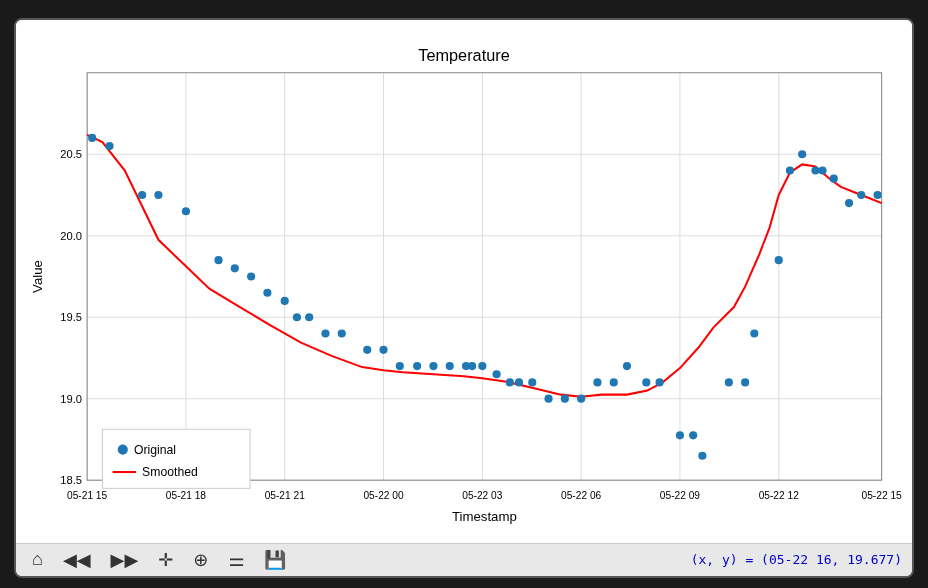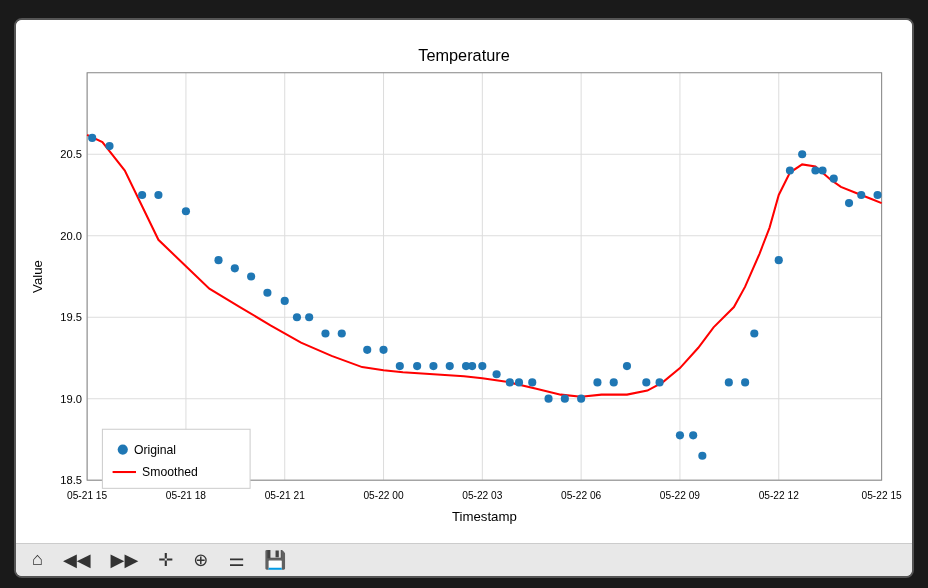--- a/index.html
+++ b/index.html
@@ -271,14 +271,15 @@
   <div class="toolbar">
     <div class="toolbar-left">
       <button class="toolbar-btn" title="Home">⌂</button>
       <button class="toolbar-btn" title="Back">◀◀</button>
       <button class="toolbar-btn" title="Forward">▶▶</button>
       <button class="toolbar-btn" title="Pan">✛</button>
       <button class="toolbar-btn" title="Zoom">⊕</button>
       <button class="toolbar-btn" title="Configure subplots">⚌</button>
       <button class="toolbar-btn" title="Save">💾</button>
     </div>
+    <div class="toolbar-coords">(x, y) = (05-22 16, 19.677)</div>
   </div>
 </div>
 
 </body></html>

